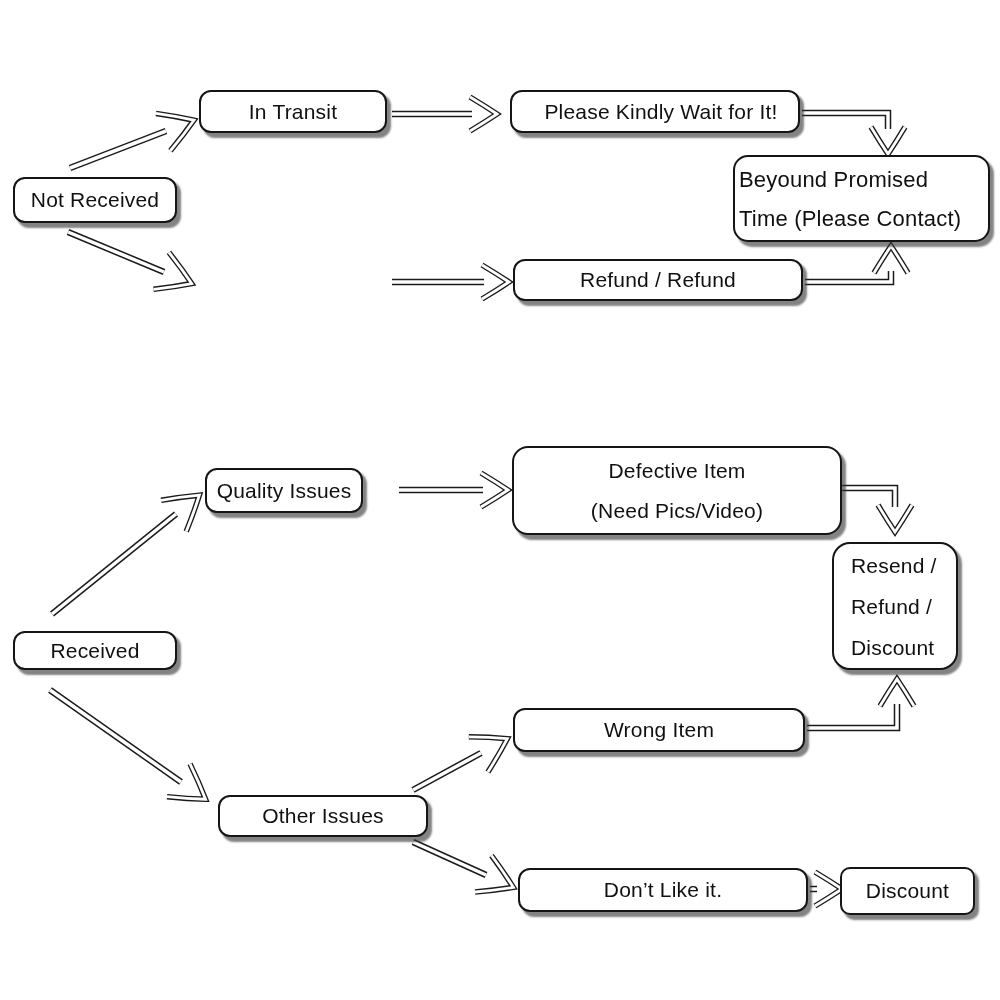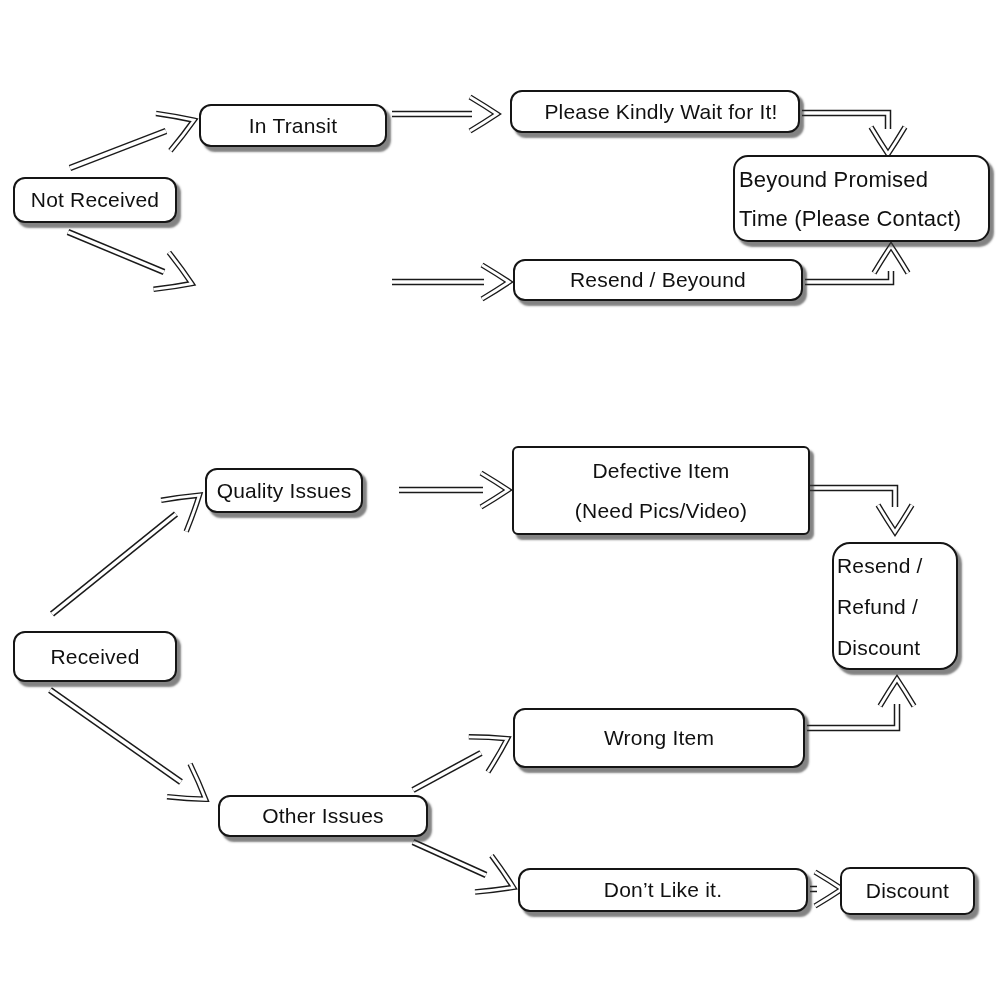--- a/index.html
+++ b/index.html
@@ -14,36 +14,36 @@
     box-shadow:4px 4.5px 2px rgba(55,55,55,0.62);
     font-size:21px;line-height:1.2;letter-spacing:0.2px;
     display:flex;align-items:center;justify-content:center;text-align:center;
     white-space:nowrap;
   }
   .node.multiline{flex-direction:column;justify-content:center;}
   .node.left-align{align-items:flex-start;text-align:left;}
   .line{display:block;}
   
   .b-not-received{left:13px;top:177px;width:164px;height:46px;}
-  .b-in-transit{left:199px;top:90px;width:188px;height:43px;margin-top:14px;}
+  .b-in-transit{left:199px;top:90px;width:188px;height:43px;}
   .b-please-wait{left:510px;top:90px;width:290px;height:43px;font-size:21px;padding-left:12px;}
   .b-beyond{left:733px;top:155px;width:257px;height:87px;border-radius:15px;
             padding-left:4px;font-size:22px;}
   .b-beyond .line{line-height:39px;}
   .b-returned-lost{left:198px;top:260px;width:190px;height:42px;}
   .b-resend-refund{left:513px;top:259px;width:290px;height:42px;}
-  .b-received{left:13px;top:631px;width:164px;height:51px;}
+  .b-received{left:13px;top:631px;width:164px;height:39px;}
   .b-quality{left:205px;top:468px;width:158px;height:45px;}
-  .b-defective{left:512px;top:446px;width:298px;height:89px;border-radius:6px;}
+  .b-defective{left:512px;top:446px;width:330px;height:89px;border-radius:16px;}
   .b-defective .line{line-height:40px;}
   .b-rrd{left:832px;top:542px;width:126px;height:128px;border-radius:18px;
-         padding-left:3px;}
+         padding-left:17px;}
   .b-rrd .line{line-height:41px;}
   .b-other{left:218px;top:795px;width:210px;height:42px;}
-  .b-wrong{left:513px;top:708px;width:292px;height:60px;}
+  .b-wrong{left:513px;top:708px;width:292px;height:44px;}
   .b-dont-like{left:518px;top:868px;width:290px;height:44px;}
   .b-discount{left:840px;top:867px;width:135px;height:48px;border-radius:10px;}
 </style>
 </head>
 <body>
 
 <div id="canvas">
 
   <svg id="arrows" viewBox="0 0 1000 1000" xmlns="http://www.w3.org/2000/svg">
     <defs>
@@ -122,21 +122,21 @@
   <div class="node b-in-transit">In Transit</div>
 
   <div class="node b-please-wait">Please Kindly Wait for It!</div>
 
   <div class="node multiline left-align b-beyond">
     <span class="line">Beyound Promised</span>
     <span class="line">Time (Please Contact)</span>
   </div>
 
 
-  <div class="node b-resend-refund">Resend / Beyound</div>
+  <div class="node b-resend-refund">Refund / Refund</div>
 
   <div class="node b-received">Received</div>
 
   <div class="node b-quality">Quality Issues</div>
 
   <div class="node multiline b-defective">
     <span class="line">Defective Item</span>
     <span class="line">(Need Pics/Video)</span>
   </div>
 

